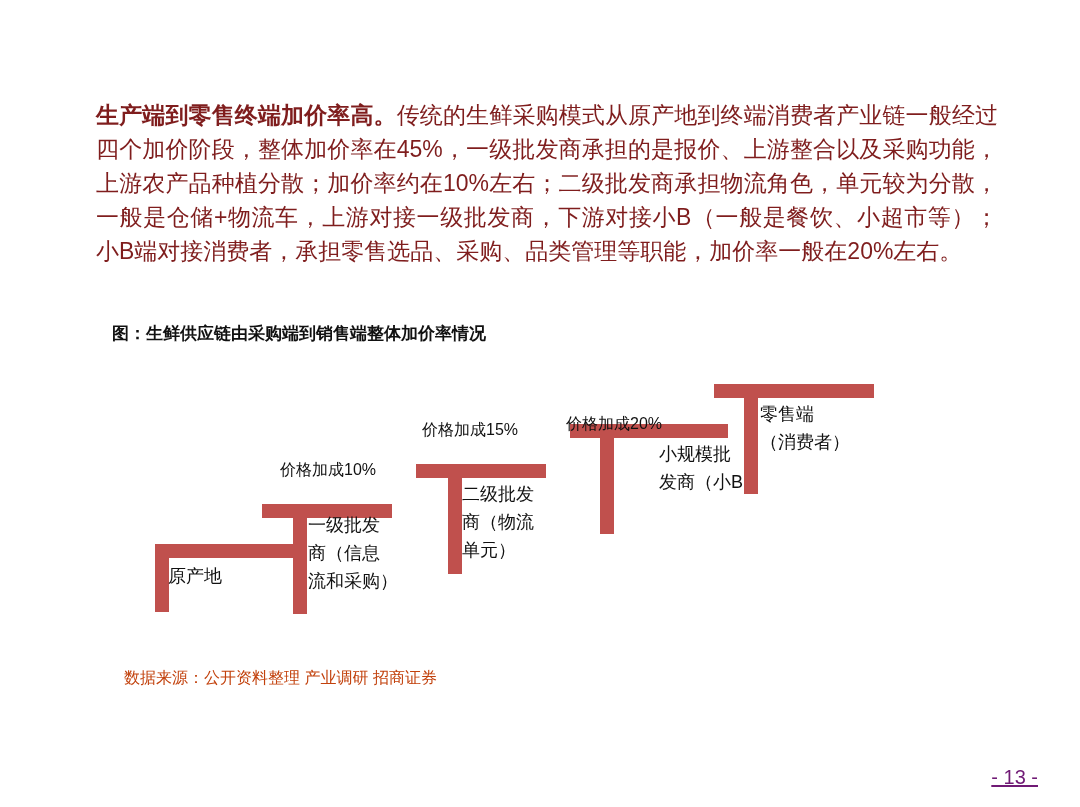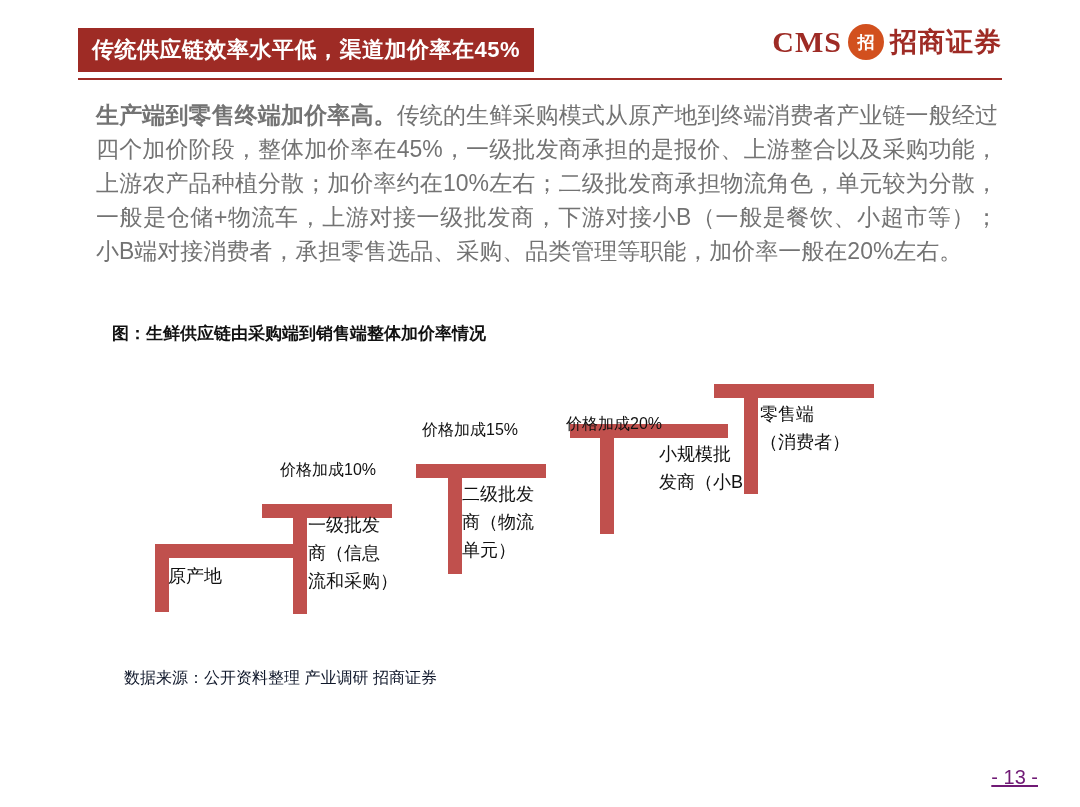--- a/index.html
+++ b/index.html
@@ -85,21 +85,21 @@
   }
 
   
   .body-text {
     position: absolute;
     left: 96px;
     top: 98px;
     width: 902px;
     font-size: 23px;
     line-height: 34px;
-    color: #737373;
+    color: #7f1d1d;
     text-align: justify;
   }
   .body-text b {
     font-weight: bold;
   }
 
   
   .fig-caption {
     position: absolute;
     left: 112px;
@@ -133,47 +133,38 @@
     color: #111111;
     white-space: nowrap;
   }
 
   
   .source {
     position: absolute;
     left: 124px;
     top: 668px;
     font-size: 16px;
-    color: #0f172a;
+    color: #c2410c;
   }
 
   
   .page-num {
     position: absolute;
     right: 42px;
     bottom: 18px;
     font-size: 20px;
     color: #701a75;
     text-decoration: underline;
   }
 </style>
 </head>
 <body>
 
 <div class="slide">
 
-  <div class="header">
-    <div class="title-band">传统供应链效率水平低，渠道加价率在45%</div>
-    <div class="header-rule"></div>
-    <div class="logo">
-      <span class="logo-cms">CMS</span>
-      <span class="logo-mark">招</span>
-      <span class="logo-cn">招商证券</span>
-    </div>
-  </div>
 
   <div class="body-text">
     <b>生产端到零售终端加价率高。</b><span>传统的生鲜采购模式从原产地到终端消费者产业链一般经过四个加价阶段，整体加价率在45%，一级批发商承担的是报价、上游整合以及采购功能，上游农产品种植分散；加价率约在10%左右；二级批发商承担物流角色，单元较为分散，一般是仓储+物流车，上游对接一级批发商，下游对接小B（一般是餐饮、小超市等）；小B端对接消费者，承担零售选品、采购、品类管理等职能，加价率一般在20%左右。</span>
   </div>
 
   <div class="fig-caption">图：生鲜供应链由采购端到销售端整体加价率情况</div>
 
   <div class="diagram">
 
     <div class="step-arrow" style="left:45px; top:172px; width:14px; height:68px;"></div>

